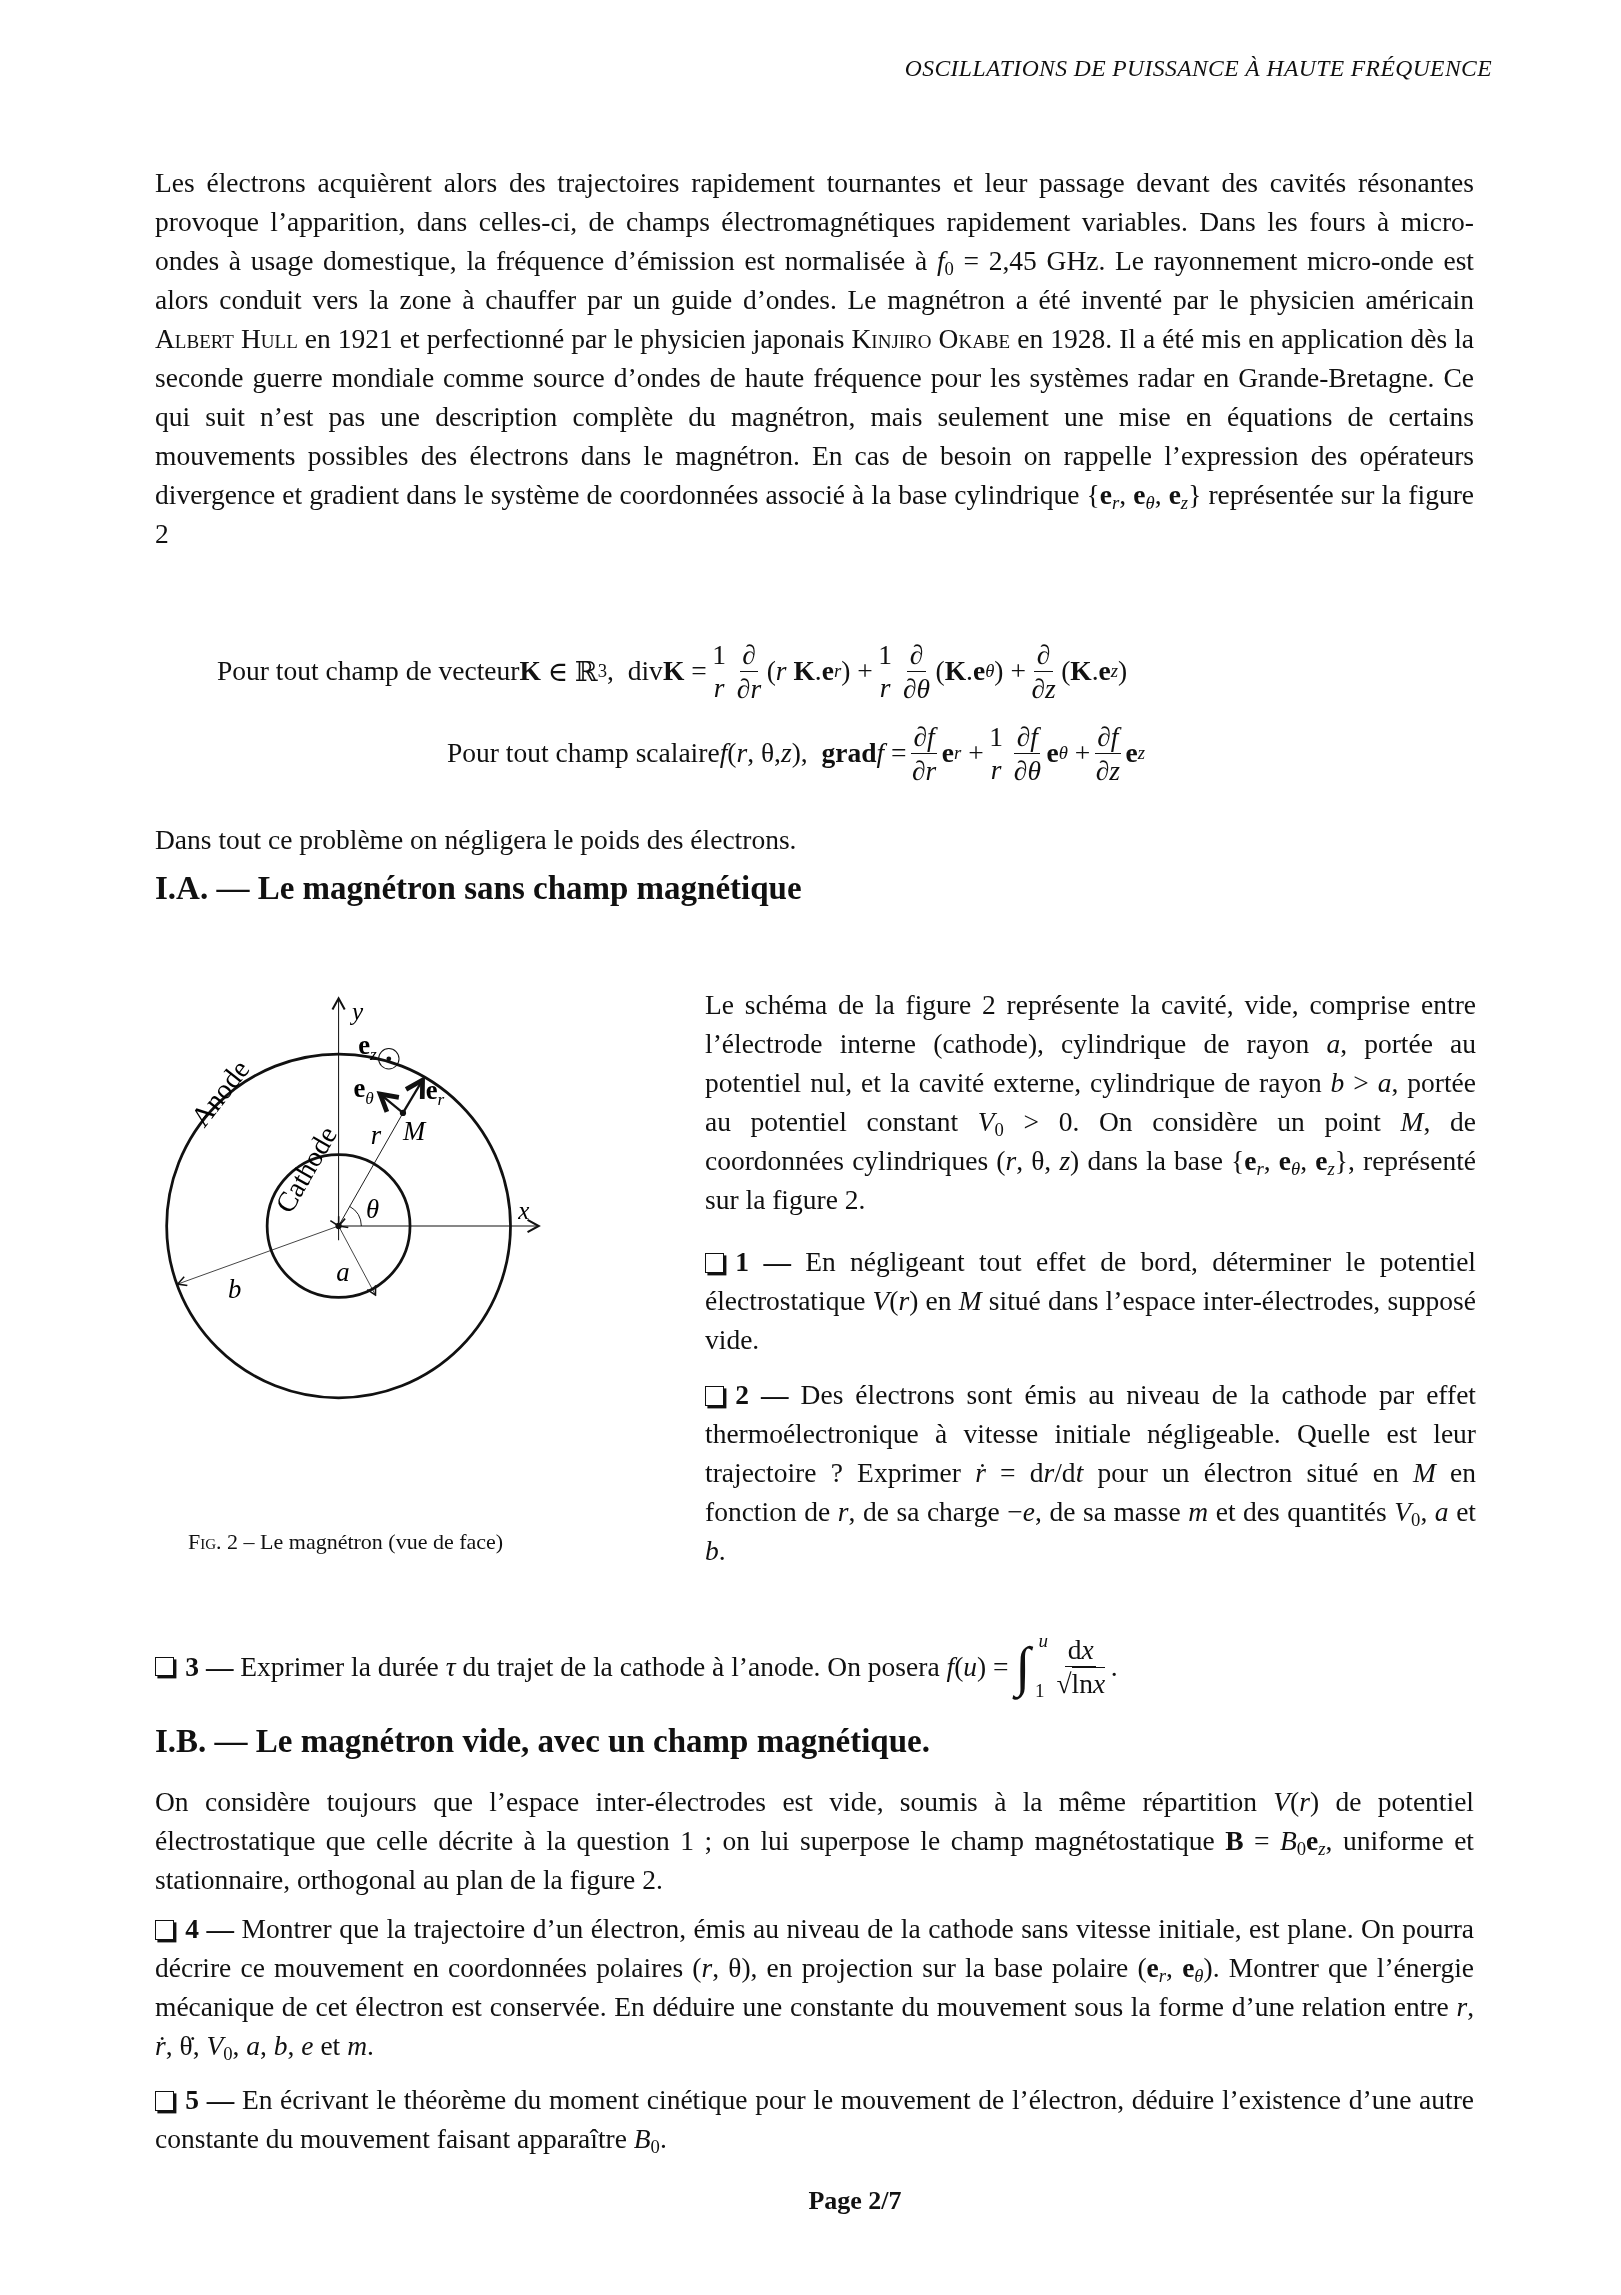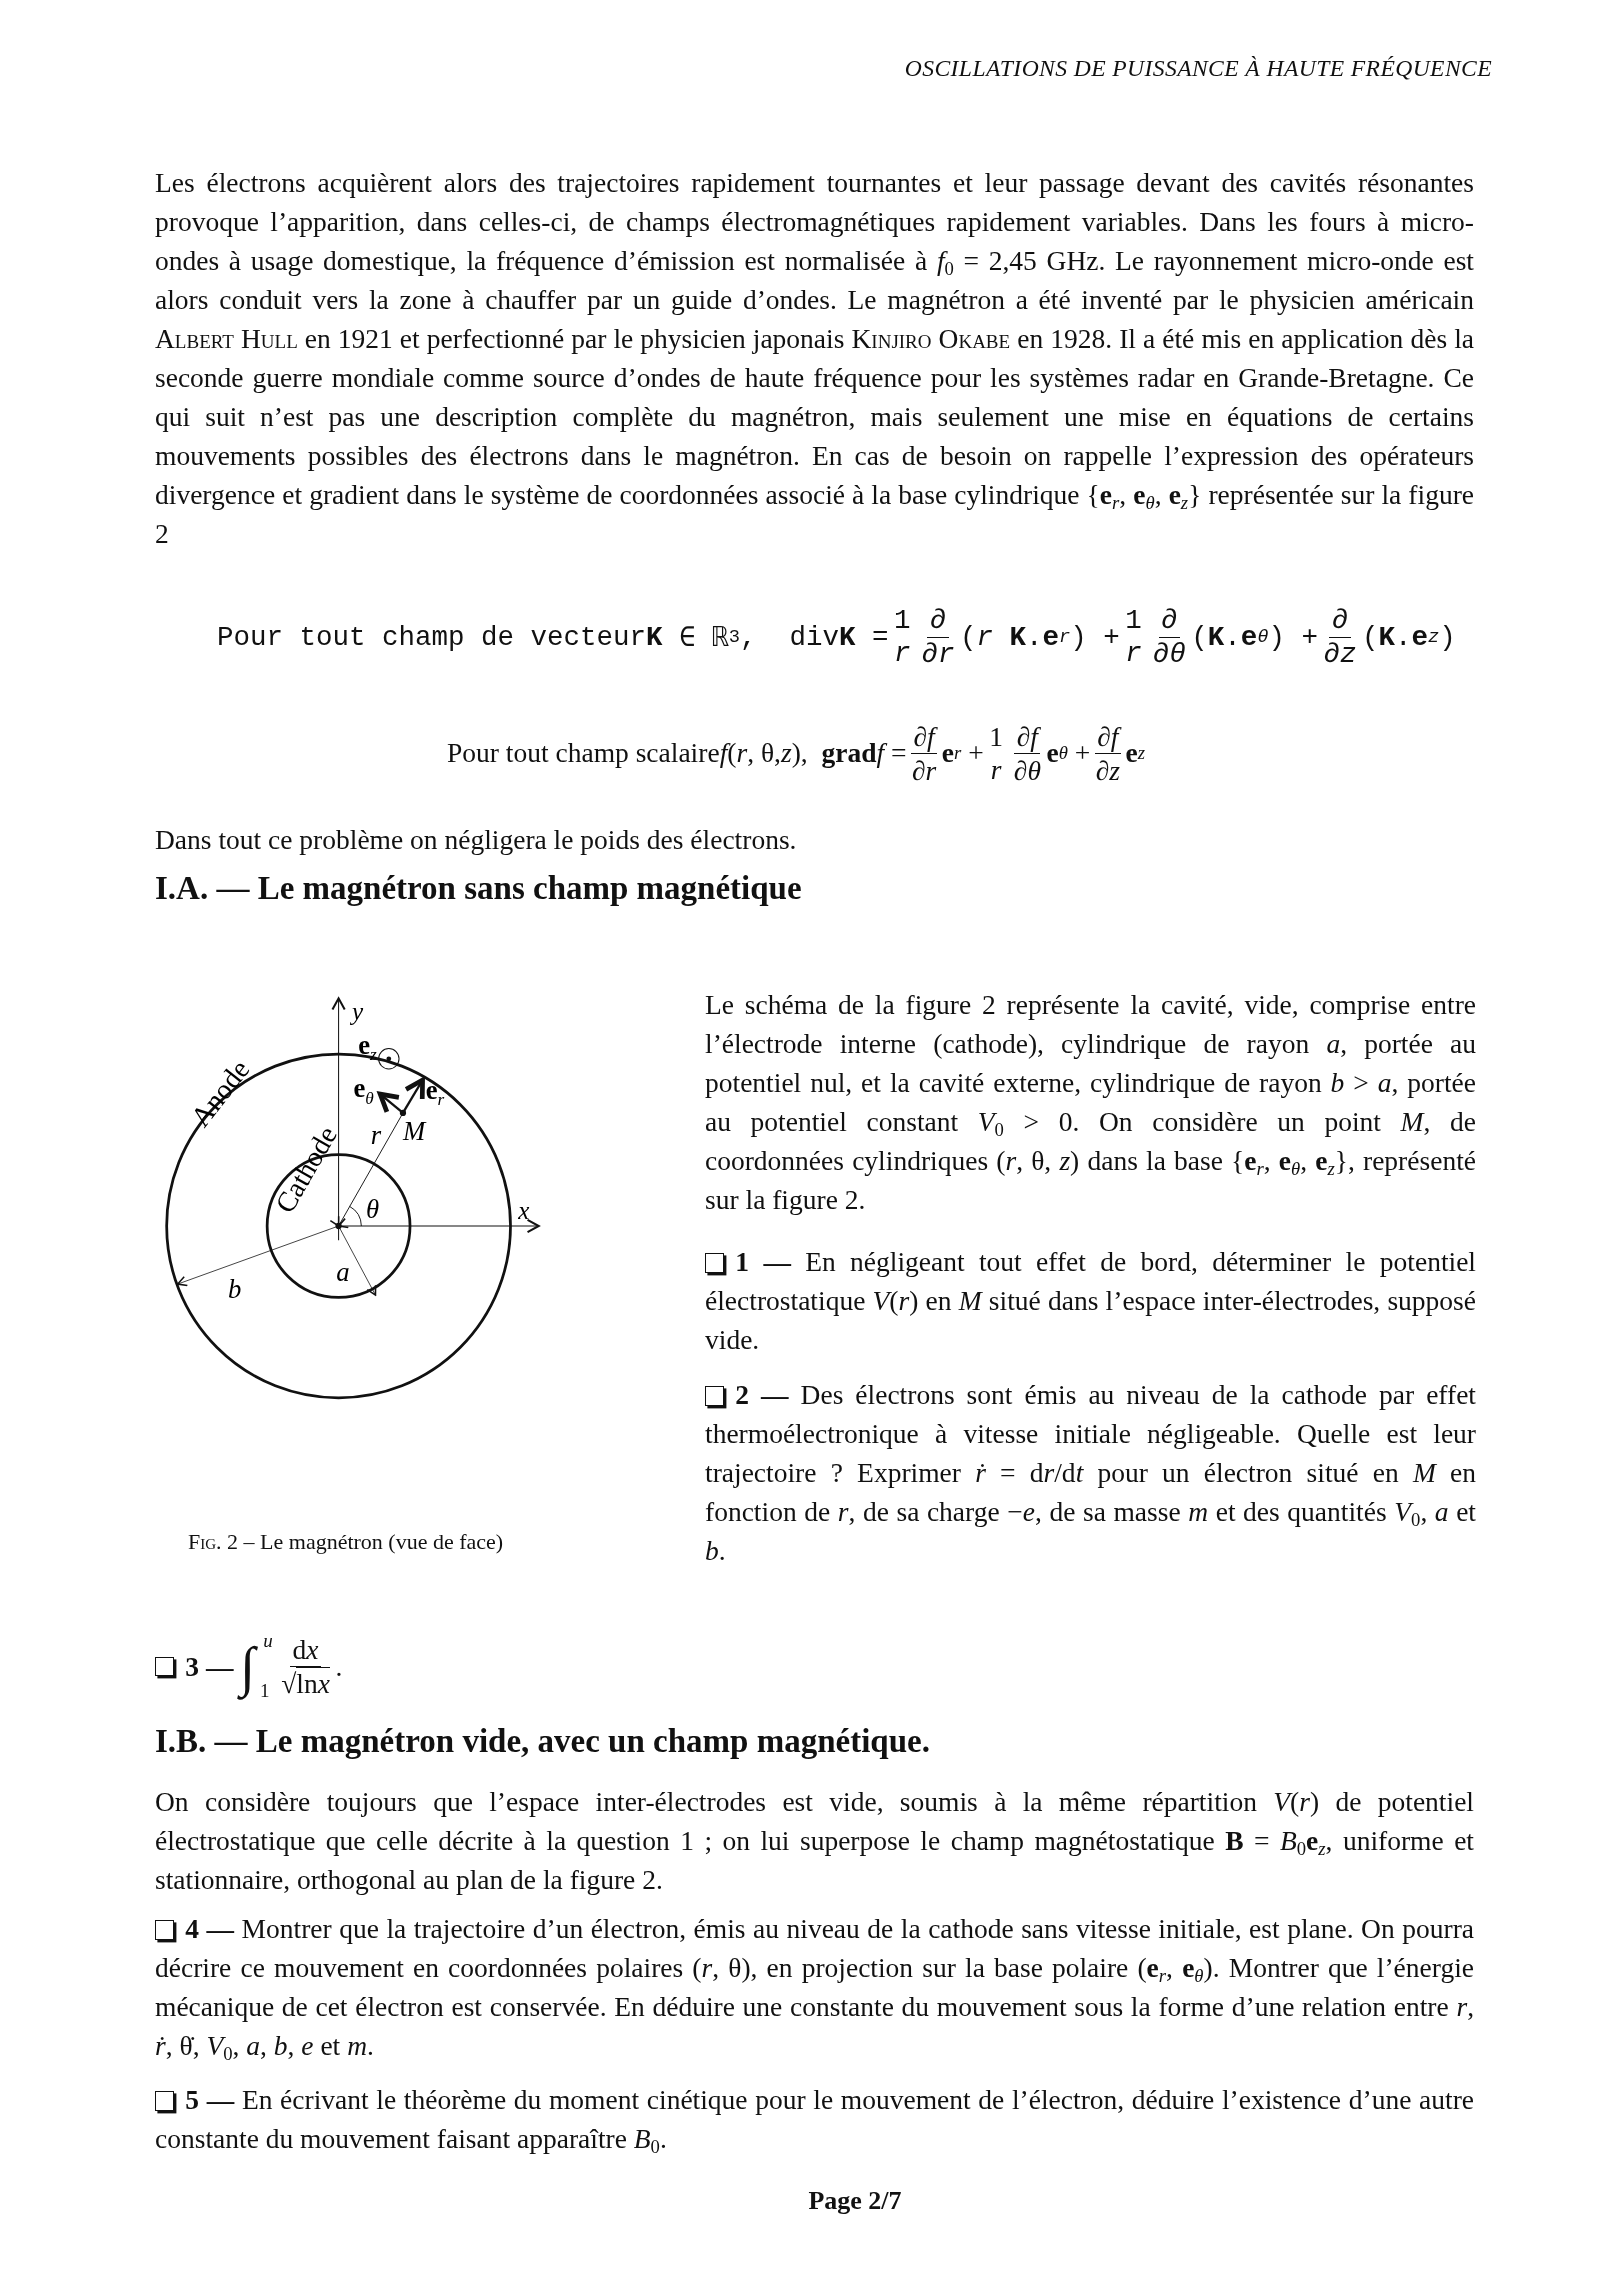--- a/index.html
+++ b/index.html
@@ -32,21 +32,21 @@
 <body>
 
 <div class="abs header">OSCILLATIONS DE PUISSANCE À HAUTE FRÉQUENCE</div>
 
 <div class="abs para" style="top:163px;">
   <p>
     <span>Les électrons acquièrent alors des trajectoires rapidement tournantes et leur passage devant des cavités résonantes provoque l’apparition, dans celles-ci, de champs électromagnétiques rapidement variables. Dans les fours à micro-ondes à usage domestique, la fréquence d’émission est normalisée à </span><span class="i">f</span><sub>0</sub><span> = 2,45 GHz. Le rayonnement micro-onde est alors conduit vers la zone à chauffer par un guide d’ondes. Le magnétron a été inventé par le physicien américain </span><span class="sc">Albert Hull</span><span> en 1921 et perfectionné par le physicien japonais </span><span class="sc">Kinjiro Okabe</span><span> en 1928. Il a été mis en application dès la seconde guerre mondiale comme source d’ondes de haute fréquence pour les systèmes radar en Grande-Bretagne. Ce qui suit n’est pas une description complète du magnétron, mais seulement une mise en équations de certains mouvements possibles des électrons dans le magnétron. En cas de besoin on rappelle l’expression des opérateurs divergence et gradient dans le système de coordonnées associé à la base cylindrique </span>{<b>e</b><sub class="i">r</sub>, <b>e</b><sub class="i">θ</sub>, <b>e</b><sub class="i">z</sub>}<span> représentée sur la figure 2</span>
   </p>
 </div>
 
-<div class="abs eq" style="left:217px; top:594px; height:86px;font-family:Liberation Mono, monospace;">
+<div class="abs eq" style="left:217px; top:628px; height:86px;">
   <span>Pour tout champ de vecteur </span>
   <b>K</b>&nbsp;∈&nbsp;ℝ<sup>3</sup>,&nbsp;&nbsp;div<b>K</b>&nbsp;=
   <span class="frac nobar">
       <span class="num">1</span>
       <span class="den i">r</span>
     </span>
   <span class="frac">
       <span class="num i">∂</span>
       <span class="den i">∂r</span>
     </span>
@@ -149,21 +149,21 @@
 
 <div class="abs col" style="top:1242px;">
   <span class="qbox"></span><b>1 —</b> En négligeant tout effet de bord, déterminer le potentiel électrostatique <i>V</i>(<i>r</i>) en <i>M</i> situé dans l’espace inter-électrodes, supposé vide.
 </div>
 
 <div class="abs col" style="top:1375px;">
   <span class="qbox"></span><b>2 —</b> Des électrons sont émis au niveau de la cathode par effet thermoélectronique à vitesse initiale négligeable. Quelle est leur trajectoire ? Exprimer <i>ṙ</i> = d<i>r</i>/d<i>t</i> pour un électron situé en <i>M</i> en fonction de <i>r</i>, de sa charge −<i>e</i>, de sa masse <i>m</i> et des quantités <i>V</i><sub>0</sub>, <i>a</i> et <i>b</i>.
 </div>
 
 <div class="abs" style="left:155px; top:1633px; font-size:27.5px; display:flex; align-items:center; white-space:nowrap;">
-  <span class="qbox"></span><b>3 —</b>&nbsp;
+  <span class="qbox"></span><b>3 —</b>&nbsp;<span>Exprimer la durée <i>τ</i> du trajet de la cathode à l’anode. On posera <i>f</i>(<i>u</i>) =&nbsp;</span>
   <span class="int">
     <span class="intsym">∫<span class="up">u</span><span class="lo">1</span></span>
     <span style="width:20.4px;"></span>
     <span class="frac">
         <span class="num">d<i>x</i></span>
         <span class="den">√<span style="border-top:1.6px solid #111;">ln<i>x</i></span></span>
       </span>.
   </span>
 </div>
 

